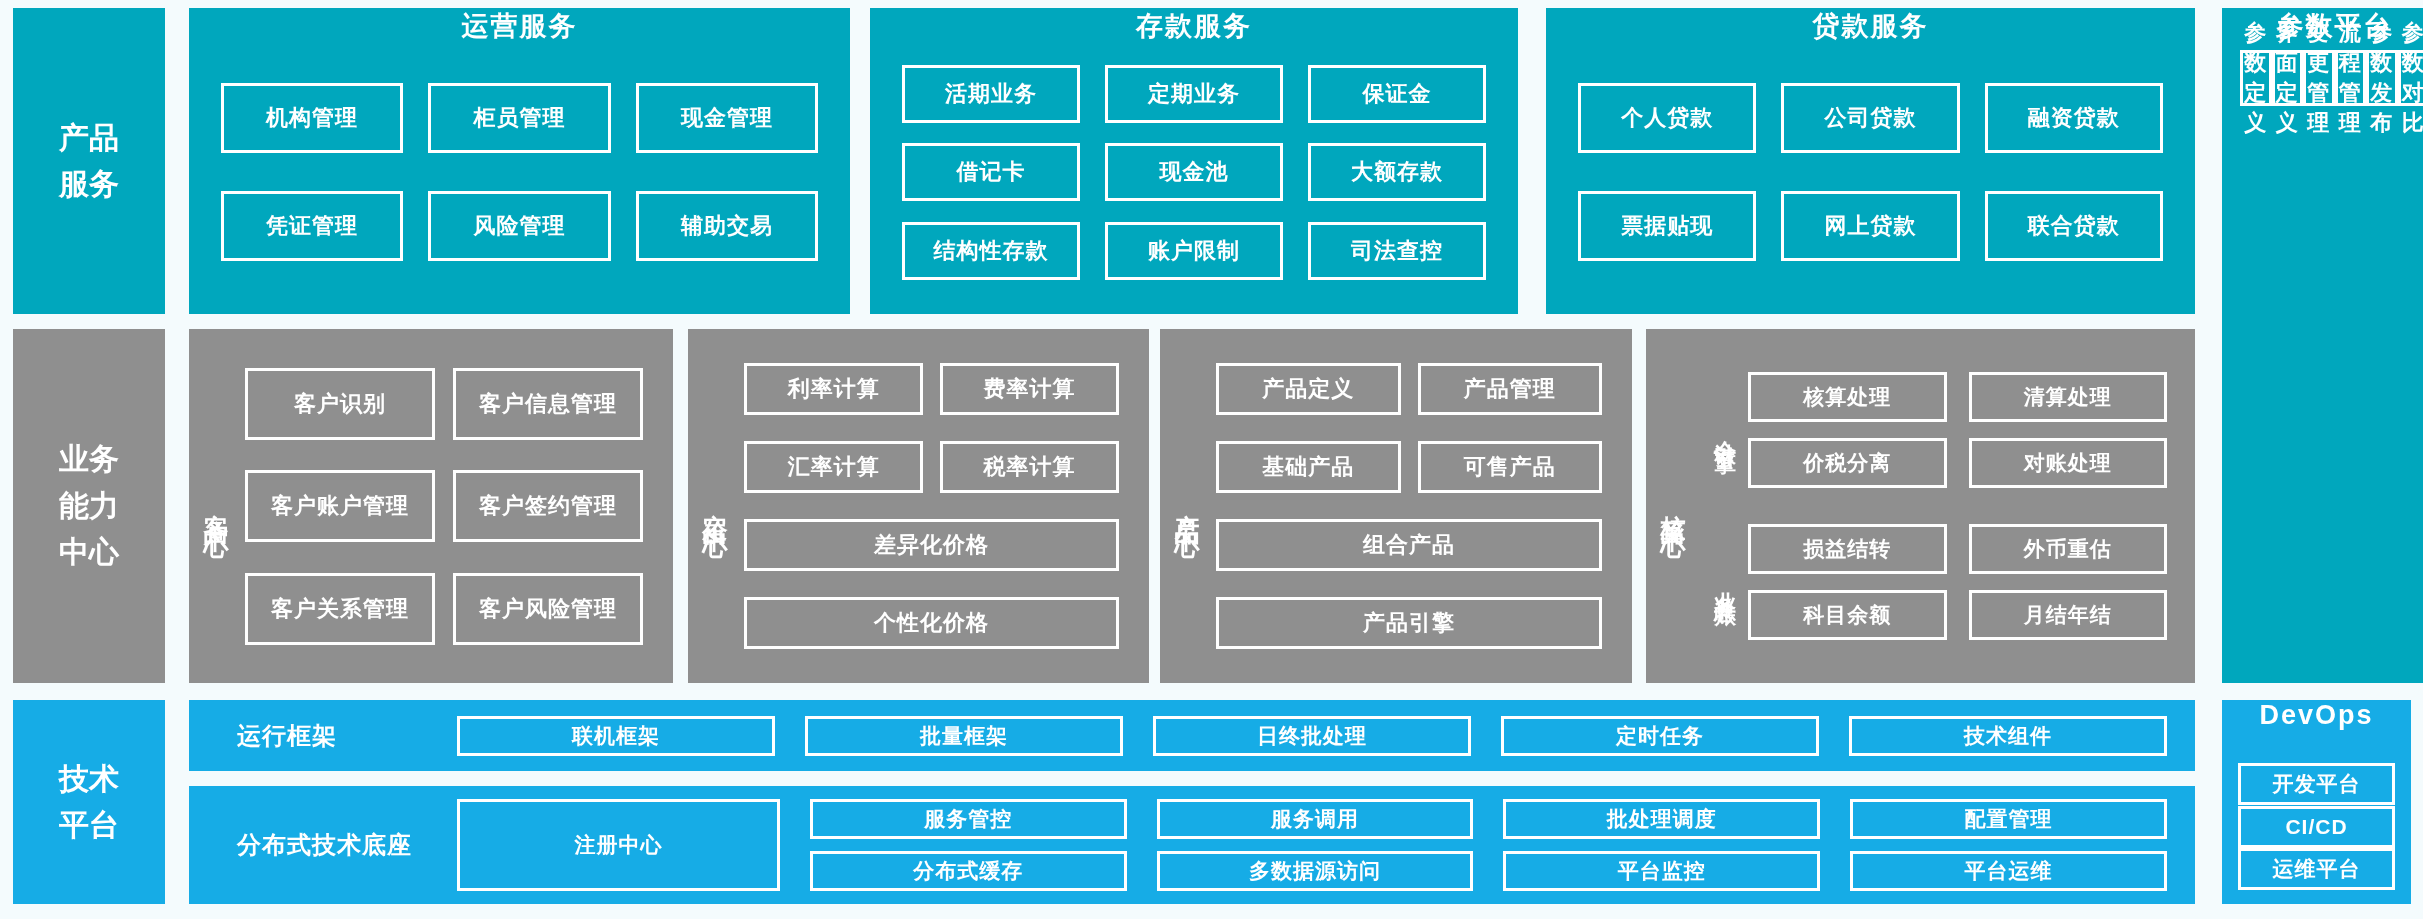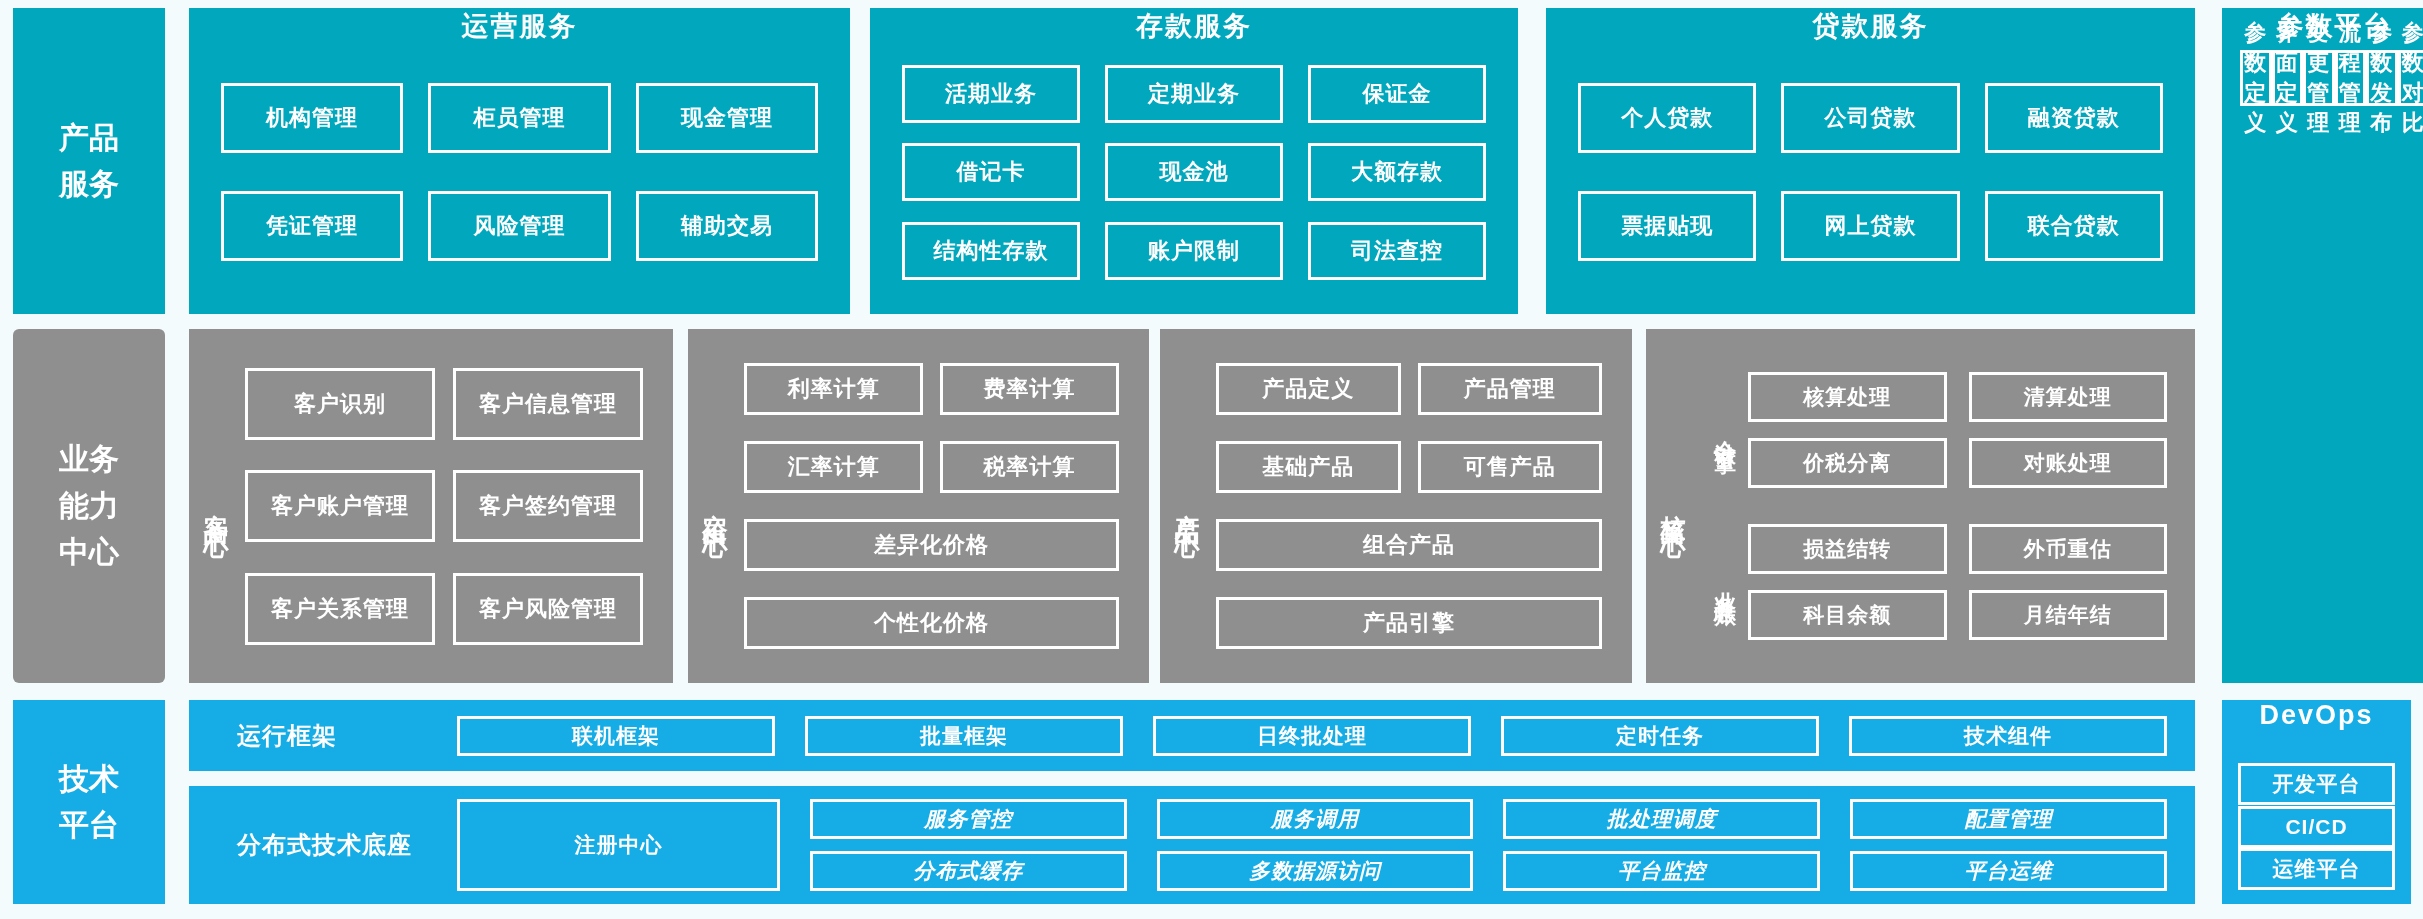--- a/index.html
+++ b/index.html
@@ -60,33 +60,33 @@
     font-size:22px; font-weight:bold; letter-spacing:4px;
   }
   .group-grid { flex:1; display:grid; grid-template-columns:1fr 1fr; gap:16px 22px; }
   .group-grid .box { height:50px; font-size:21px; }
 
   
   .bar { flex-direction:row; align-items:center; padding:0 28px; gap:30px; }
   .bar-label { flex:0 0 190px; font-size:24px; font-weight:bold; letter-spacing:1px;margin-left:20px; }
   .bar .box { flex:1; height:40px; font-size:21px; }
   .bar .box.tall { height:92px; }
-  .col-stack { flex:1; display:flex; flex-direction:column; gap:12px; align-self:center;font-style:italic; }
+  .col-stack { flex:1; display:flex; flex-direction:column; gap:12px; align-self:center; }
   .col-stack .box { flex:0 0 auto; width:100%; }
 
   .devops-body { flex:1; display:flex; flex-direction:column; justify-content:space-evenly; padding:4px 16px 14px; }
   .devops-body .box { height:42px; font-size:21px; }
 
   
   .pos-product-label { left:13px; top:8px;   width:152px; height:306px; }
   .pos-operations    { left:189px; top:8px;  width:661px; height:306px; }
   .pos-deposits      { left:870px; top:8px;  width:648px; height:306px; }
   .pos-loans         { left:1546px; top:8px; width:649px; height:306px; }
   .pos-params        { left:2222px; top:8px; width:225px; height:675px; }
-  .pos-biz-label     { left:13px; top:329px;  width:152px; height:354px;border-radius:6px; }
+  .pos-biz-label     { left:13px; top:329px;  width:152px; height:354px; }
   .pos-customer      { left:189px; top:329px; width:484px; height:354px; }
   .pos-pricing       { left:688px; top:329px; width:461px; height:354px; }
   .pos-product       { left:1160px; top:329px; width:472px; height:354px; }
   .pos-accounting    { left:1646px; top:329px; width:549px; height:354px; }
   .pos-tech-label    { left:13px; top:700px;  width:152px; height:204px; }
   .pos-runtime       { left:189px; top:700px; width:2006px; height:71px; }
   .pos-distributed   { left:189px; top:786px; width:2006px; height:118px; }
   .pos-devops        { left:2222px; top:700px; width:189px; height:204px; }
 </style>
 </head>

